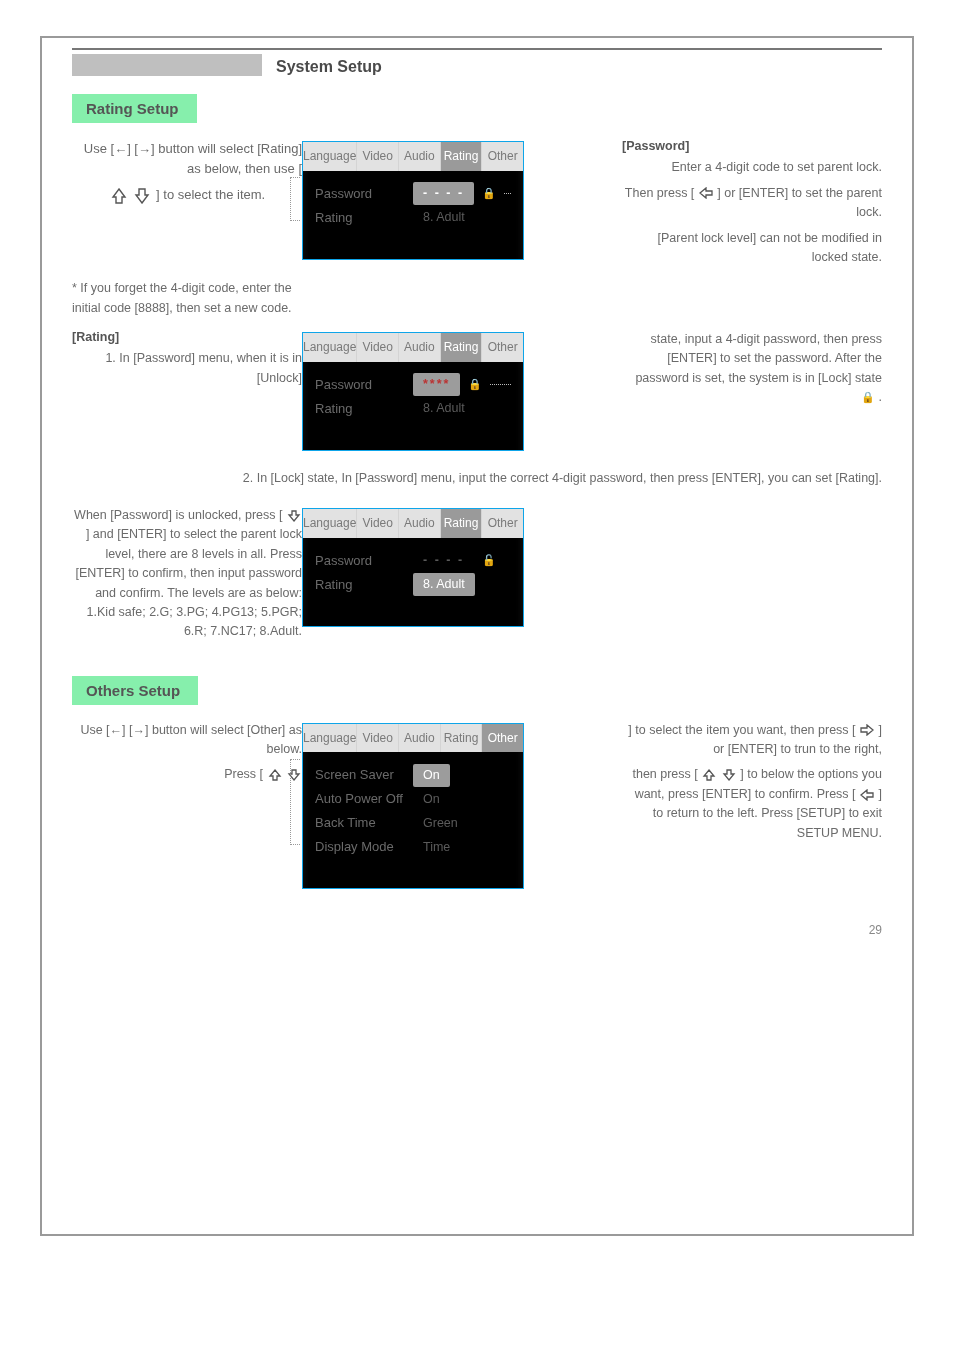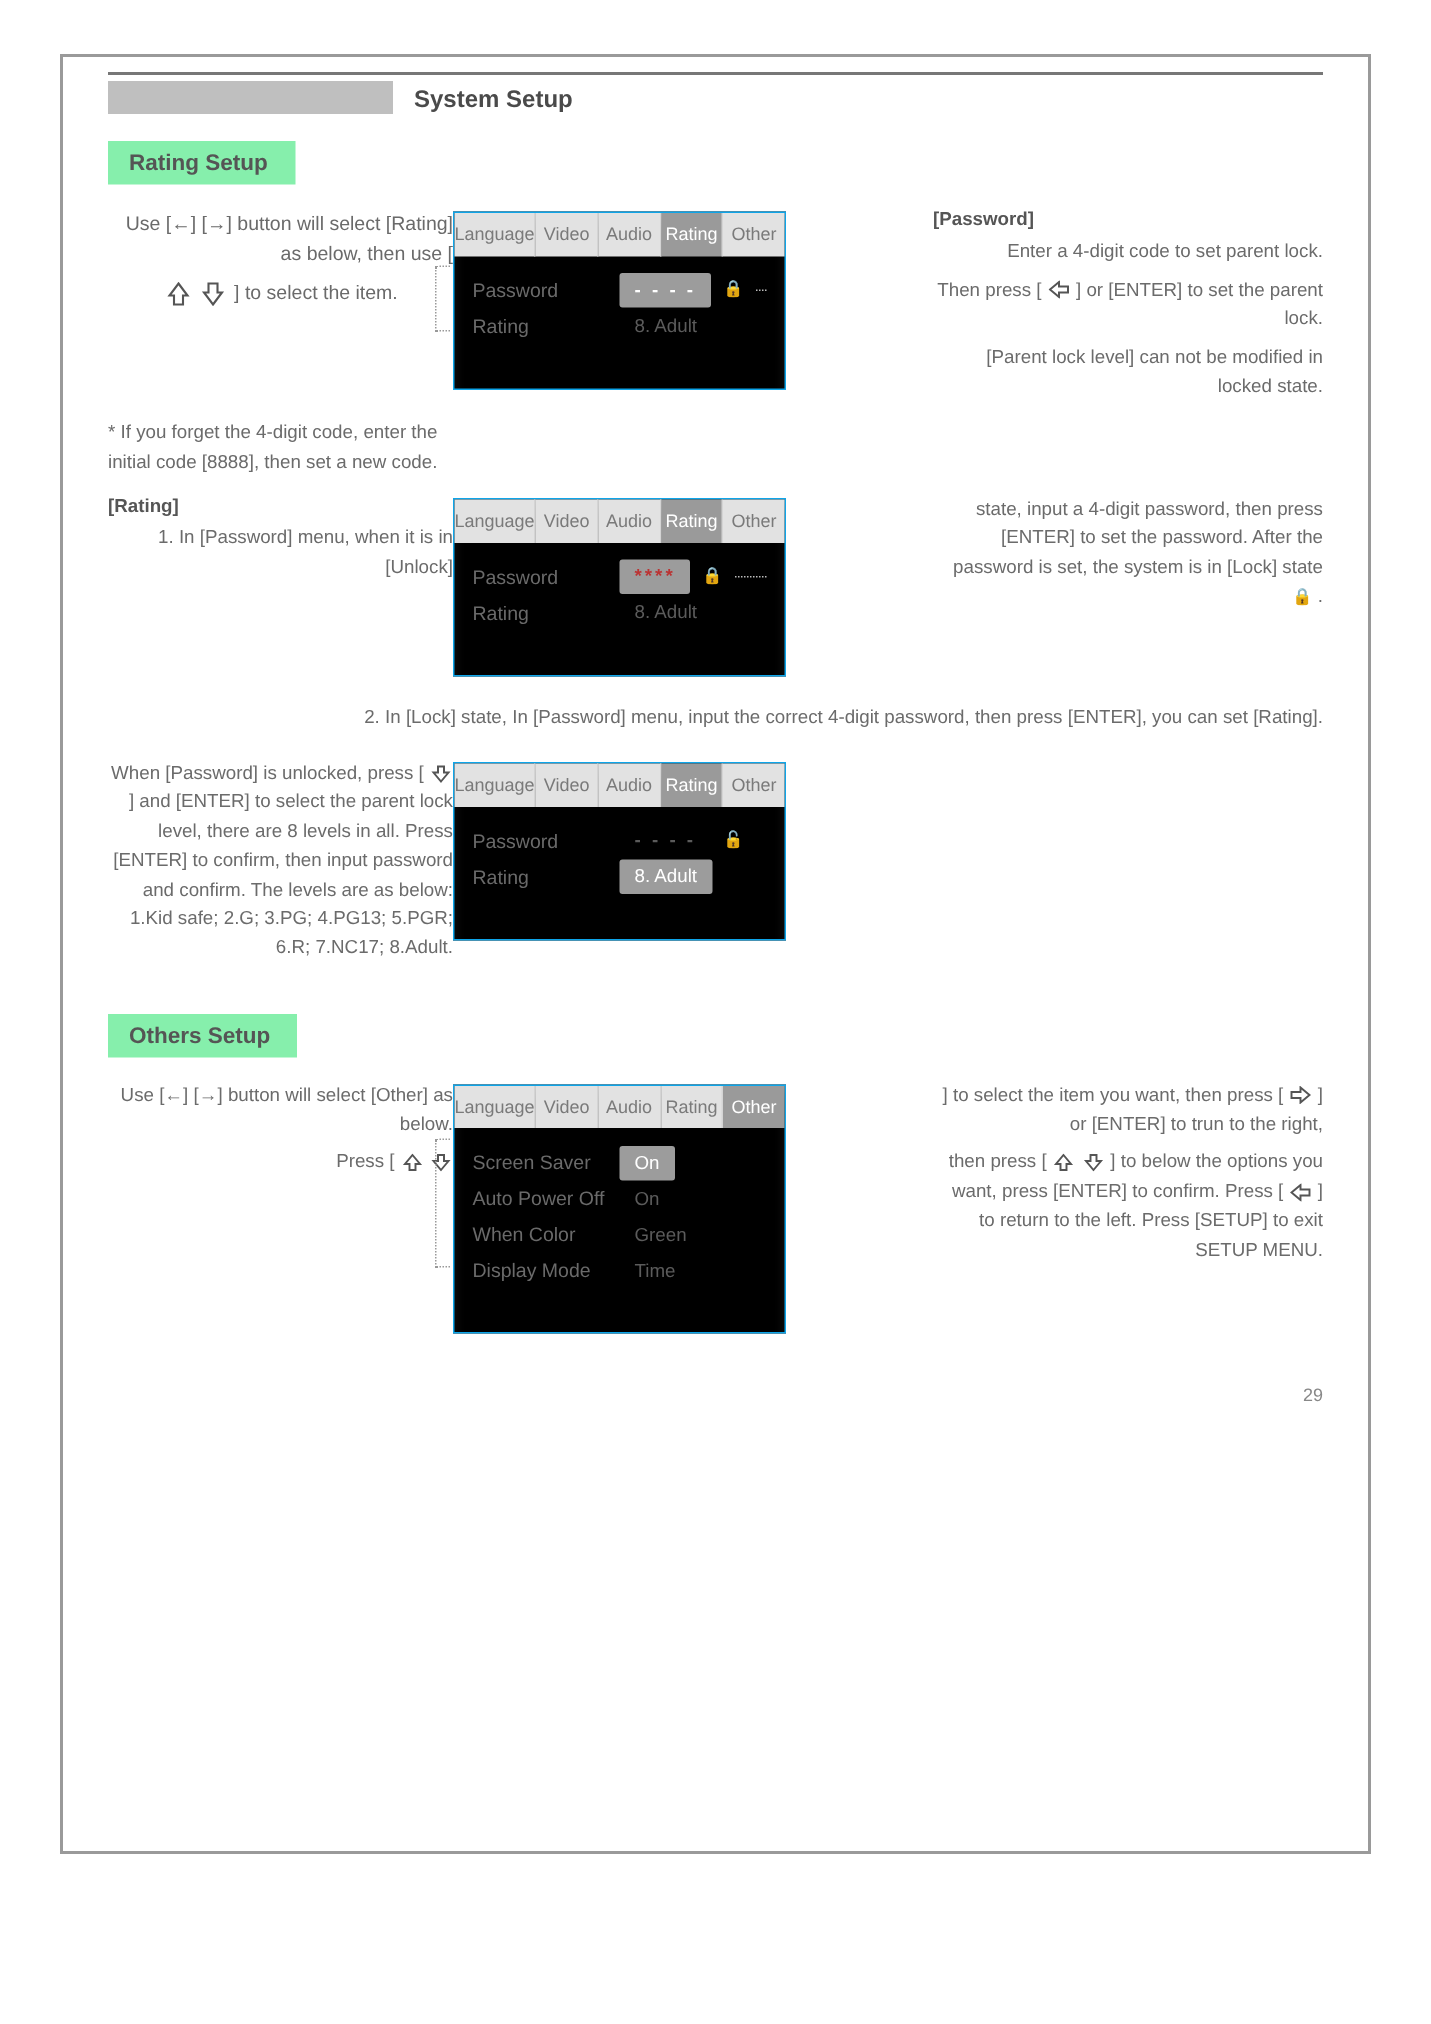--- a/index.html
+++ b/index.html
@@ -318,21 +318,21 @@
             <div class="osd-body">
               <div class="osd-row">
                 <span class="osd-label">Screen Saver</span>
                 <span class="osd-val sel">On</span>
               </div>
               <div class="osd-row">
                 <span class="osd-label">Auto Power Off</span>
                 <span class="osd-val">On</span>
               </div>
               <div class="osd-row">
-                <span class="osd-label">When Color</span>
+                <span class="osd-label">Back Time</span>
                 <span class="osd-val">Green</span>
               </div>
               <div class="osd-row">
                 <span class="osd-label">Display Mode</span>
                 <span class="osd-val">Time</span>
               </div>
             </div>
           </div>
         </div>
 

